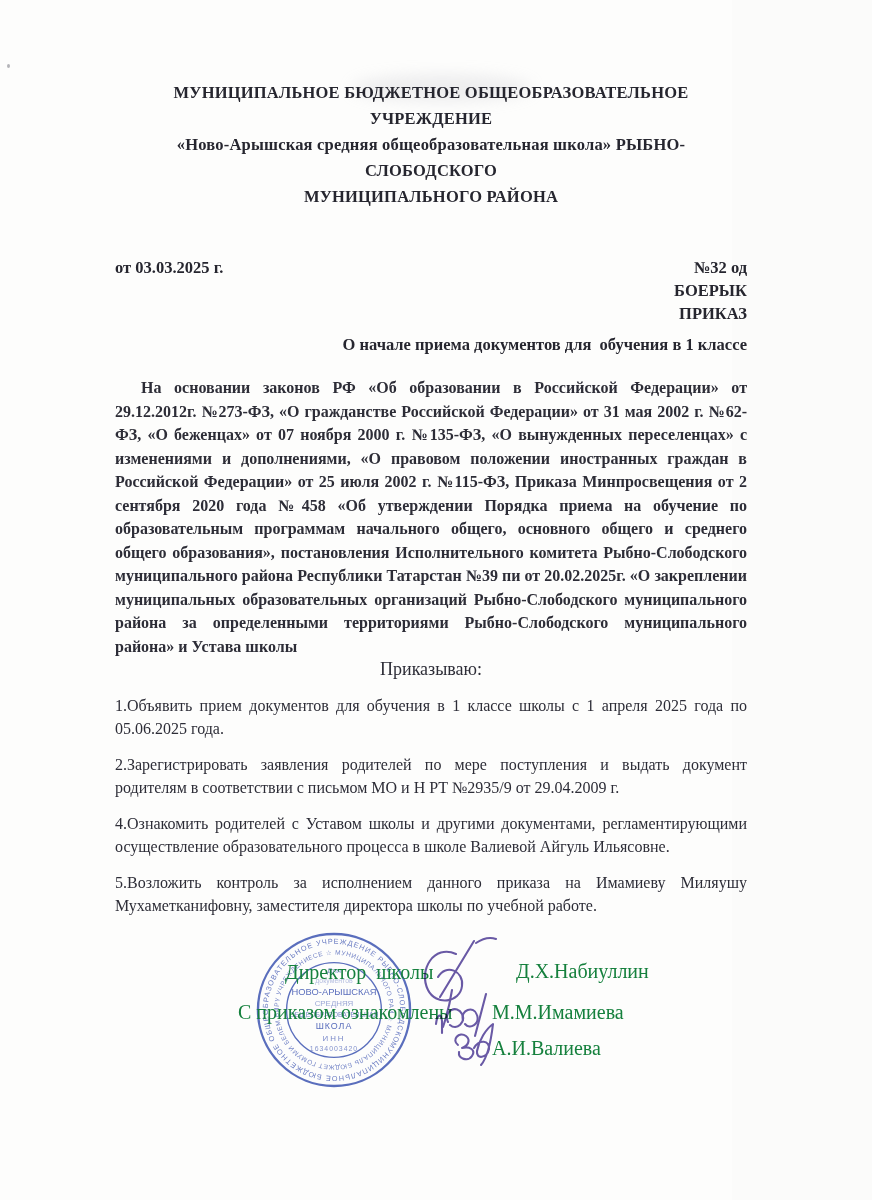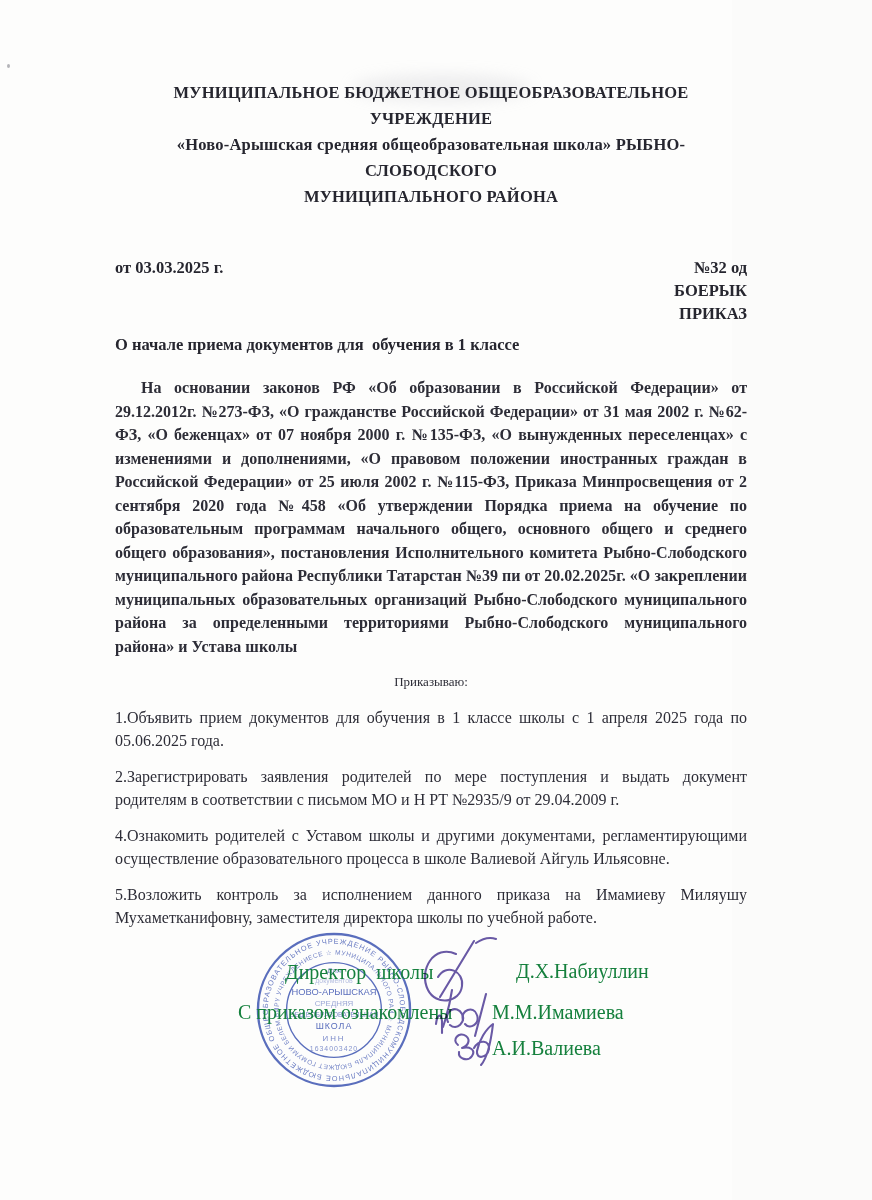--- a/index.html
+++ b/index.html
@@ -30,26 +30,26 @@
   .org-header {
     margin-top:80px; text-align:center;
     font-weight:bold; font-size:16.5px; line-height:26px;
     color:#26262f; letter-spacing:.2px;
   }
   .date-row {
     margin-top:46px; display:flex; justify-content:space-between;
     font-weight:bold; font-size:16.5px; line-height:23px; color:#26262f;
   }
   .order-title { text-align:right; font-weight:bold; font-size:16.5px; line-height:23px; color:#26262f; }
-  .subject { margin-top:8px; text-align:left; font-weight:bold; font-size:16.5px; line-height:23px; color:#26262f; white-space:pre-wrap; }
+  .subject { margin-top:8px; text-align:right; font-weight:bold; font-size:16.5px; line-height:23px; color:#26262f; white-space:pre-wrap; }
   .preamble {
     margin-top:20px; font-size:16px; line-height:23.5px;
     text-align:justify; text-indent:26px; white-space:normal;font-weight:bold;
   }
-  .order-word { margin-top:12px; text-align:center; font-size:13px; line-height:23.5px; }
+  .order-word { text-align:center; font-size:18px; line-height:23.5px; }
   .item { font-size:16px; line-height:23.5px; text-align:justify; margin-top:12px; }
   .item:first-of-type { margin-top:20px; }
 
   
   .signature-area {
     position:absolute; left:0; top:930px; width:872px; height:270px;
   }
   .sig-label, .sig-name {
     position:absolute; font-size:20px; line-height:22px; color:#15803d; white-space:pre;
   }

